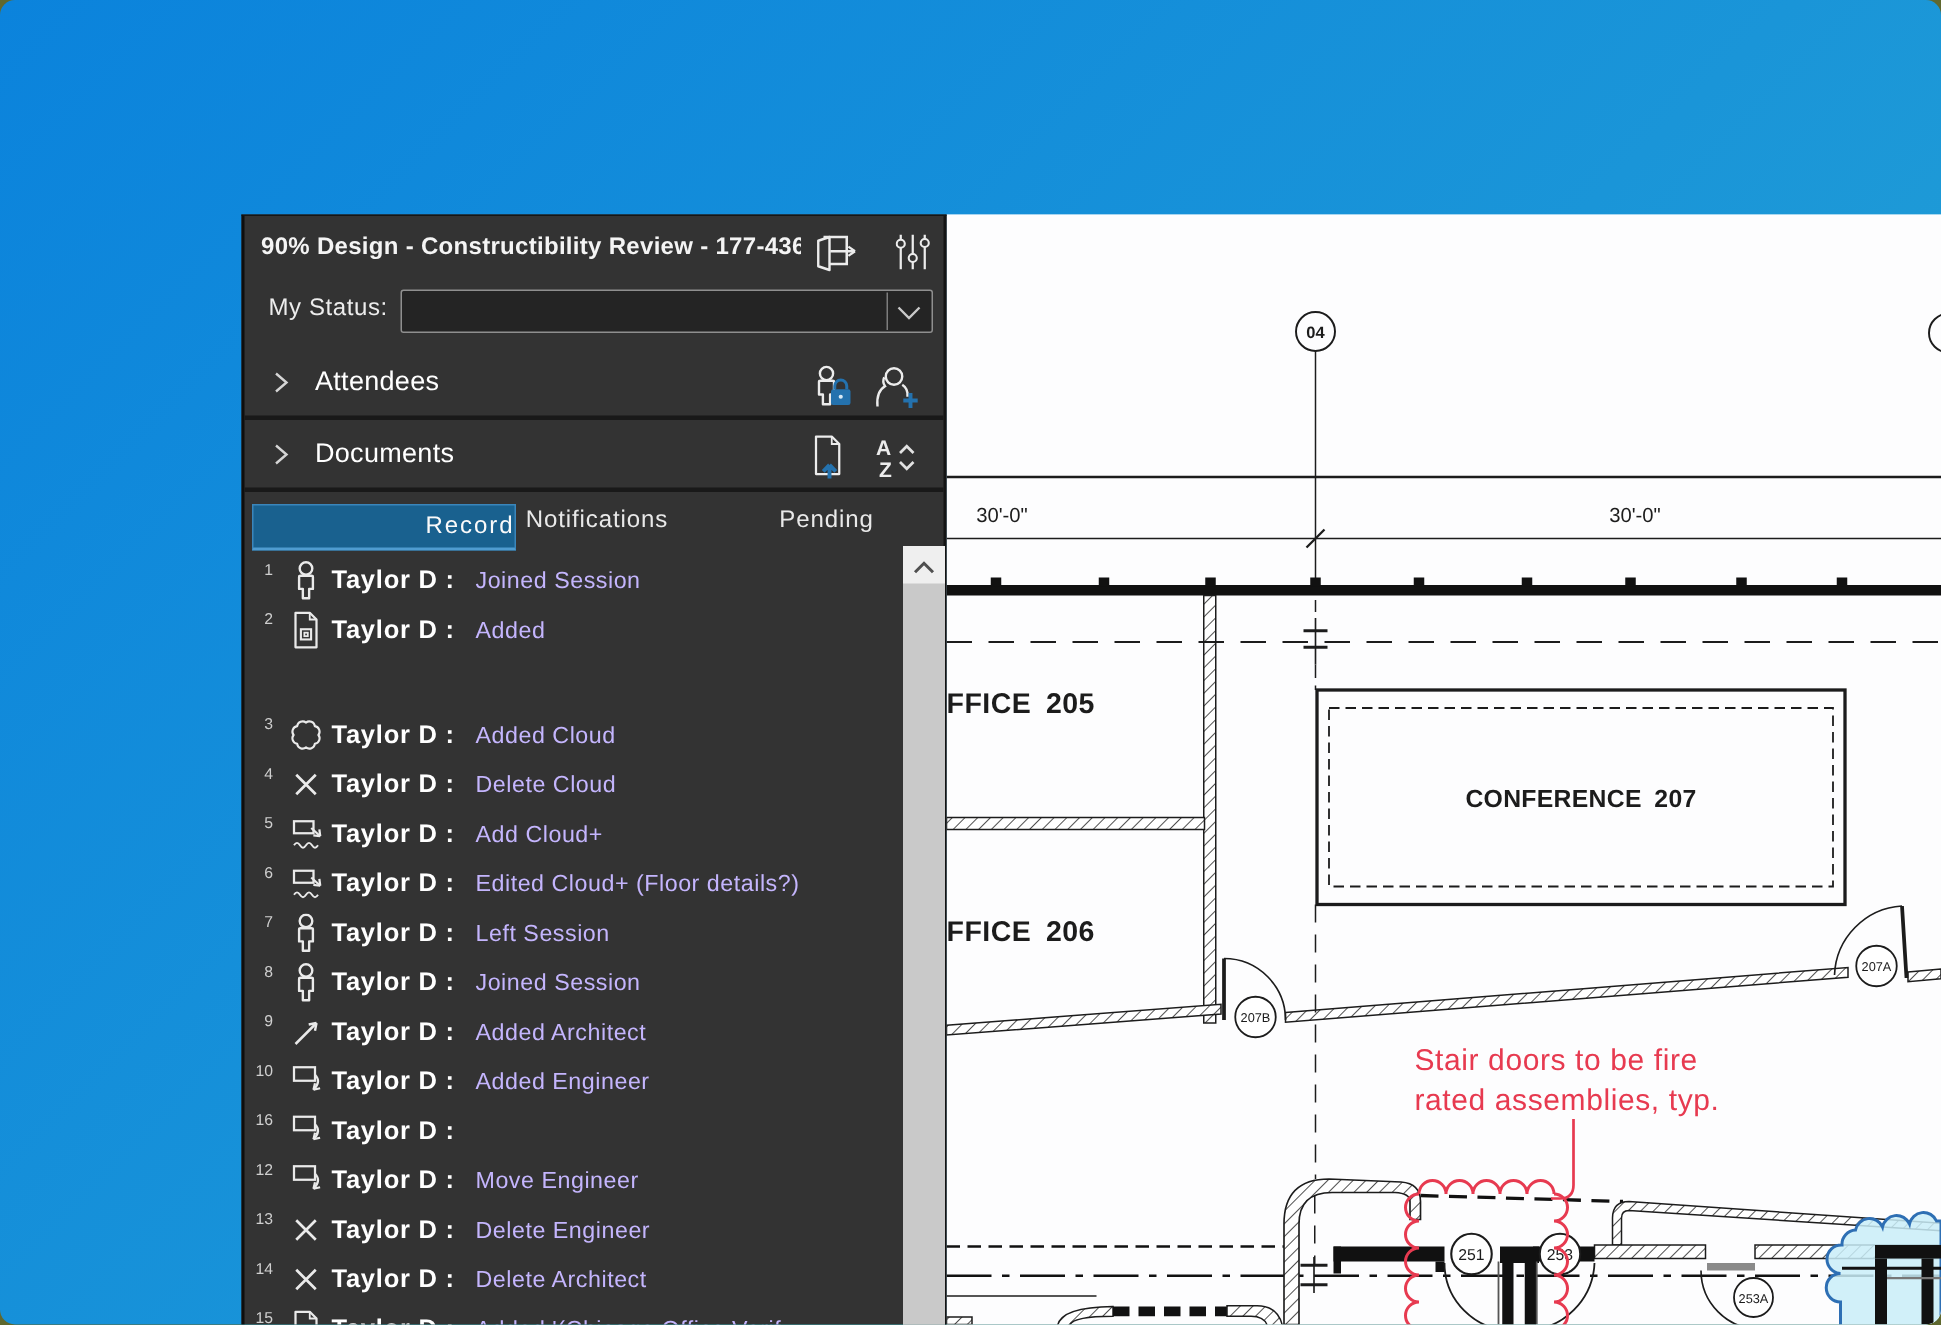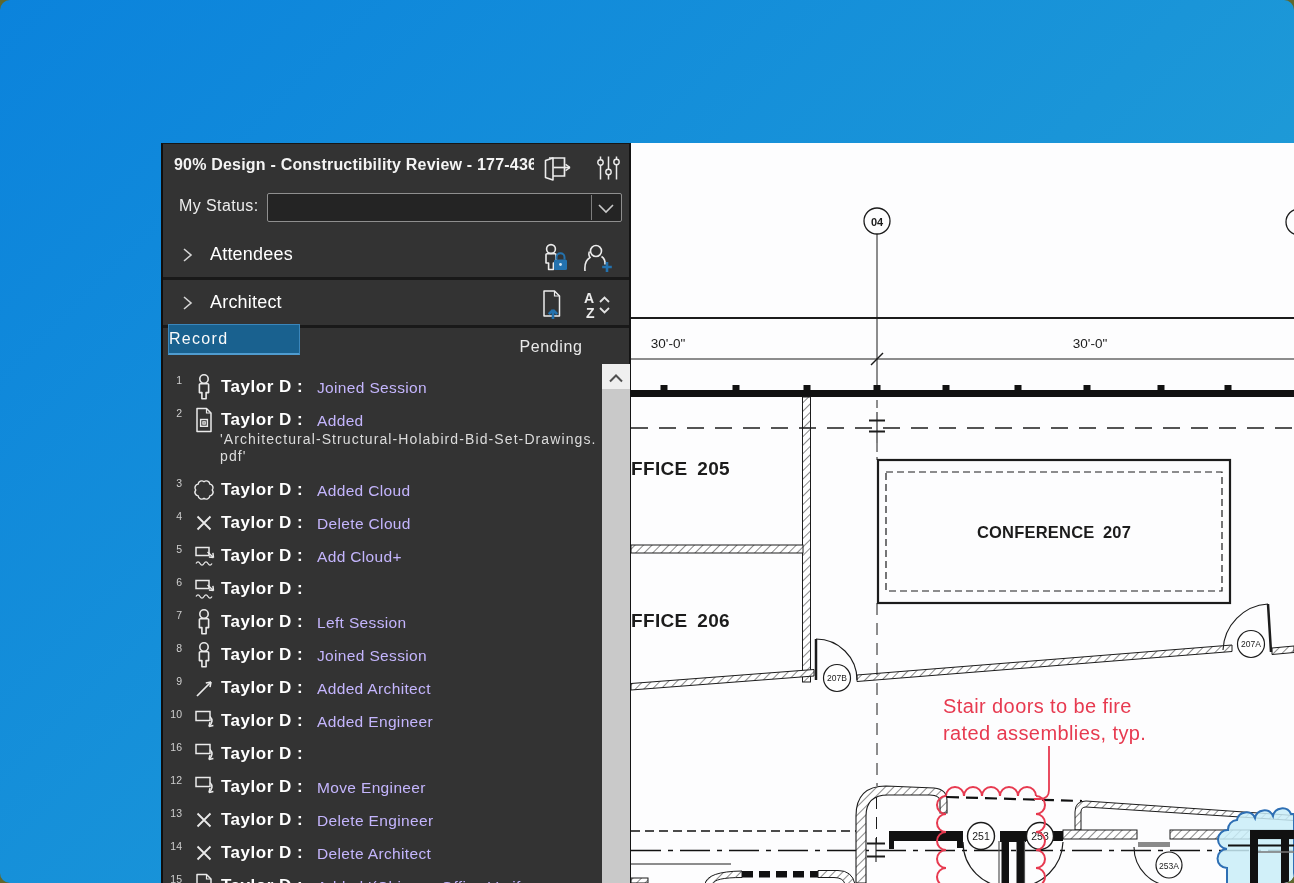--- a/index.html
+++ b/index.html
@@ -13,21 +13,21 @@
 #title{left:11px;top:12px;width:360px;height:23px;font-size:16px;font-weight:bold;color:#f4f4f4;white-space:nowrap;overflow:hidden;letter-spacing:0.2px;}
 #mystatus{left:16px;top:53px;font-size:16px;color:#ededed;letter-spacing:0.4px;}
 #selbox{left:104px;top:49px;width:355px;height:29px;background:#242424;border:1px solid #8f8f8f;border-radius:2px;box-sizing:border-box;}
 #seldiv{position:absolute;right:29px;top:1px;bottom:1px;width:1px;background:#7d7d7d;}
 .hdrtxt{font-size:18px;color:#ffffff;letter-spacing:0.2px;}
 #att_t{left:47px;top:100px;}
 #doc_t{left:47px;top:148px;}
 .sep{left:0;width:466px;height:3px;background:#191919;}
 #sep1{top:133px;}
 #sep2{top:181px;}
-#rectab{left:5px;top:180px;width:132px;height:31px;background:#19618f;border:1px solid #3a86bb;border-bottom:2px solid #4f9cd0;box-sizing:border-box;text-align:left;line-height:28px;font-size:16px;letter-spacing:1.3px;color:#fafafa;}
+#rectab{left:5px;top:192px;width:176px;height:31px;background:#19618f;border:1px solid #3a86bb;border-bottom:2px solid #4f9cd0;box-sizing:border-box;text-align:right;line-height:28px;font-size:16px;letter-spacing:1.3px;color:#fafafa;}
 #notif{left:154px;top:188px;width:162px;height:31px;text-align:center;line-height:30px;font-size:16px;letter-spacing:0.6px;color:#e9e9e9;}
 #pend{left:320px;top:188px;width:136px;height:31px;text-align:center;line-height:30px;font-size:16px;letter-spacing:0.6px;color:#e9e9e9;}
 .row{left:0;width:440px;height:25px;}
 .num{position:absolute;left:2px;width:17px;top:0px;text-align:right;font-size:10.5px;color:#cfcfcf;}
 .nm{position:absolute;left:58px;top:0;font-size:17px;font-weight:bold;color:#ffffff;line-height:25px;letter-spacing:0.5px;}
 .ac{position:absolute;left:154px;top:1px;font-size:15.5px;color:#c4b5fd;line-height:25px;letter-spacing:0.35px;}
 .ric{position:absolute;left:30px;top:0px;}
 #wrapfn{left:57px;top:287px;width:400px;font-size:14px;line-height:16.5px;color:#dcdcdc;letter-spacing:1.1px;}
 #sbar{left:439px;top:220px;width:28px;height:520px;background:#efefef;}
 #sthumb{position:absolute;left:0;top:25px;width:28px;height:495px;background:#c9c9c9;}
@@ -207,23 +207,24 @@
         </svg>
     </div>
     <svg class="abs" style="left:18px;top:103px" width="12" height="16">
         <path d="M3,2 L10,8 L3,14" stroke="#d5d5d5" stroke-width="1.6" fill="none"></path>
       </svg>
     <div class="abs hdrtxt" id="att_t">Attendees</div>
     <div class="abs sep" id="sep1"></div>
     <svg class="abs" style="left:18px;top:151px" width="12" height="16">
         <path d="M3,2 L10,8 L3,14" stroke="#d5d5d5" stroke-width="1.6" fill="none"></path>
       </svg>
-    <div class="abs hdrtxt" id="doc_t">Architect</div>
+    <div class="abs hdrtxt" id="doc_t">Documents</div>
     <div class="abs sep" id="sep2"></div>
     <div class="abs" id="rectab">Record</div>
+    <div class="abs" id="notif">Notifications</div>
     <div class="abs" id="pend">Pending</div>
     <div class="abs row" style="top:230px">
         <span class="num">1</span>
         <svg class="ric" width="22" height="26" viewBox="0 0 22 26">
           <circle cx="11" cy="5" r="4.2" stroke="#eaeaea" stroke-width="1.6" fill="none"></circle>
           <path d="M6.4,10.6 q0,-0.8 1,-0.8 h7.2 q1,0 1,0.8 v8 h-2.5 v6.2 h-4.2 v-6.2 h-2.5 z" stroke="#eaeaea" stroke-width="1.6" fill="none" stroke-linejoin="round"></path>
         </svg>
         <span class="nm">Taylor D :</span>
         <span class="ac">Joined Session</span>
       </div>
@@ -267,20 +268,21 @@
       </div>
     <div class="abs row" style="top:432px">
         <span class="num">6</span>
         <svg class="ric" width="22" height="26" viewBox="0 0 22 26">
           <rect x="3" y="4.5" width="13" height="8" stroke="#eaeaea" stroke-width="1.5" fill="none"></rect>
           <path d="M14.5,9 L20.5,14.5" stroke="#eaeaea" stroke-width="1.5"></path>
           <path d="M20.5,14.5 l-4.6,-0.6 M20.5,14.5 l-0.6,-4.6" stroke="#eaeaea" stroke-width="1.5"></path>
           <path d="M3,20.5 q2,-3.2 4,0 q2,3.2 4,0 q2,-3.2 4,0 q2,3.2 4,0" stroke="#eaeaea" stroke-width="1.3" fill="none"></path>
         </svg>
         <span class="nm">Taylor D :</span>
+        <span class="ac">Edited Cloud+ (Floor details?)</span>
       </div>
     <div class="abs row" style="top:465px">
         <span class="num">7</span>
         <svg class="ric" width="22" height="26" viewBox="0 0 22 26">
           <circle cx="11" cy="5" r="4.2" stroke="#eaeaea" stroke-width="1.6" fill="none"></circle>
           <path d="M6.4,10.6 q0,-0.8 1,-0.8 h7.2 q1,0 1,0.8 v8 h-2.5 v6.2 h-4.2 v-6.2 h-2.5 z" stroke="#eaeaea" stroke-width="1.6" fill="none" stroke-linejoin="round"></path>
         </svg>
         <span class="nm">Taylor D :</span>
         <span class="ac">Left Session</span>
       </div>
@@ -351,21 +353,20 @@
         <span class="num">15</span>
         <svg class="ric" width="22" height="26" viewBox="0 0 22 26">
           <path d="M4,1.5 h9.5 L18,6 v18.5 H4 z" stroke="#eaeaea" stroke-width="1.5" fill="none" stroke-linejoin="round"></path>
           <path d="M13.5,1.5 v4.5 h4.5" stroke="#eaeaea" stroke-width="1.2" fill="none"></path>
           <rect x="7.6" y="12.5" width="6.8" height="6.8" stroke="#eaeaea" stroke-width="1.4" fill="none"></rect>
           <rect x="9.9" y="14.8" width="2.3" height="2.3" stroke="#eaeaea" stroke-width="1.2" fill="none"></rect>
         </svg>
         <span class="nm">Taylor D :</span>
         <span class="ac">Added '(Chicago Office Verif</span>
       </div>
-    <div class="abs" id="wrapfn">'Architectural-Structural-Holabird-Bid-Set-Drawings.<br>pdf'</div>
     <div class="abs" id="sbar">
       <svg class="abs" style="left:3px;top:6px" width="22" height="14">
           <path d="M5,11.5 L11,5.5 L17,11.5" stroke="#505050" stroke-width="2" fill="none"></path>
         </svg>
       <div id="sthumb"></div>
     </div>
   </div>
 </div>
 
 </body></html>

